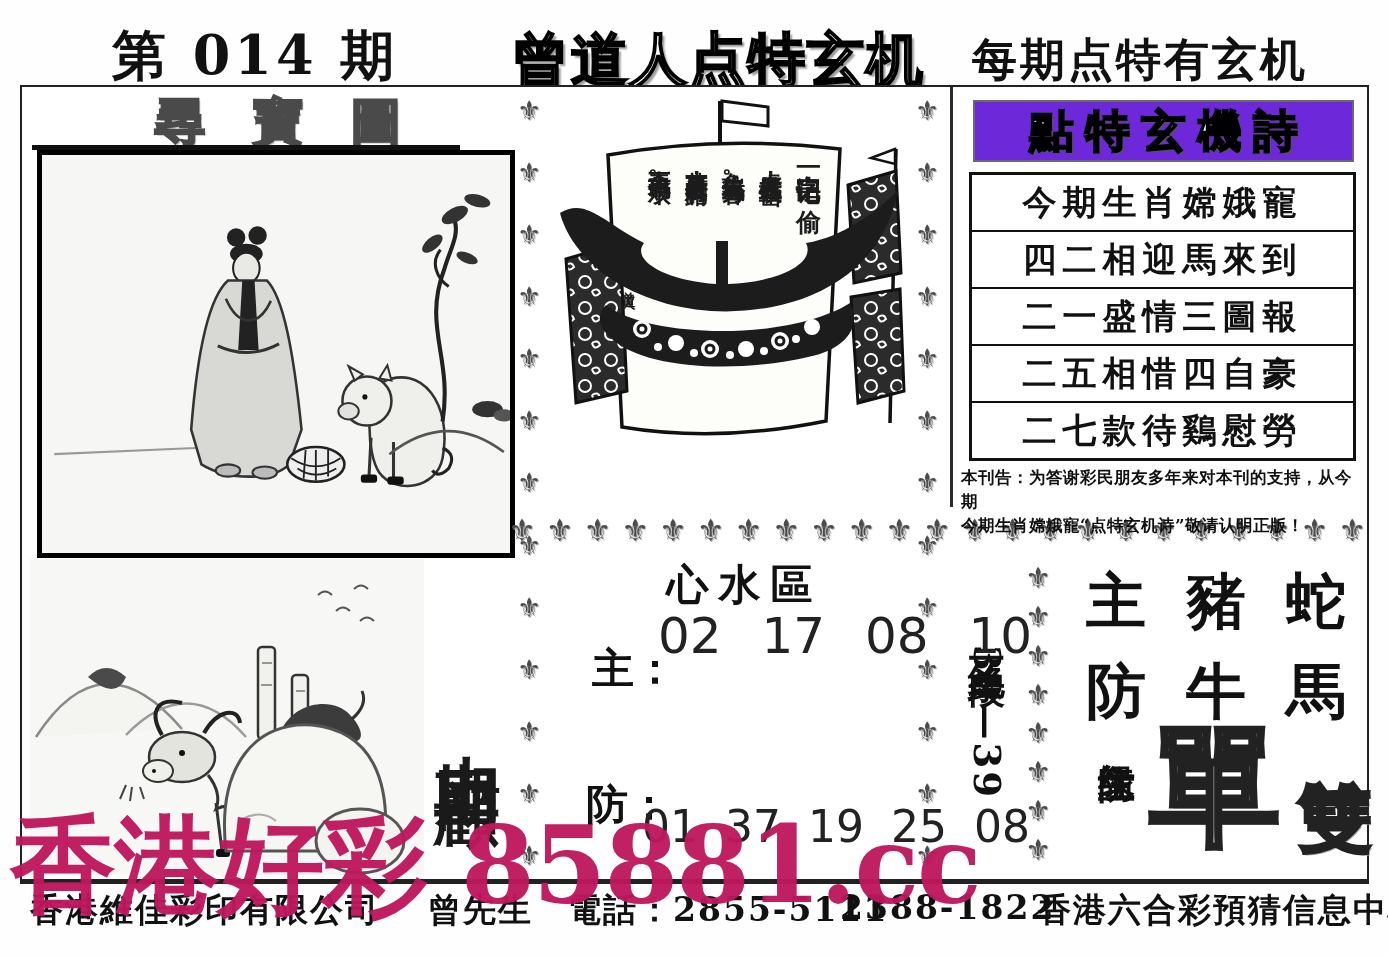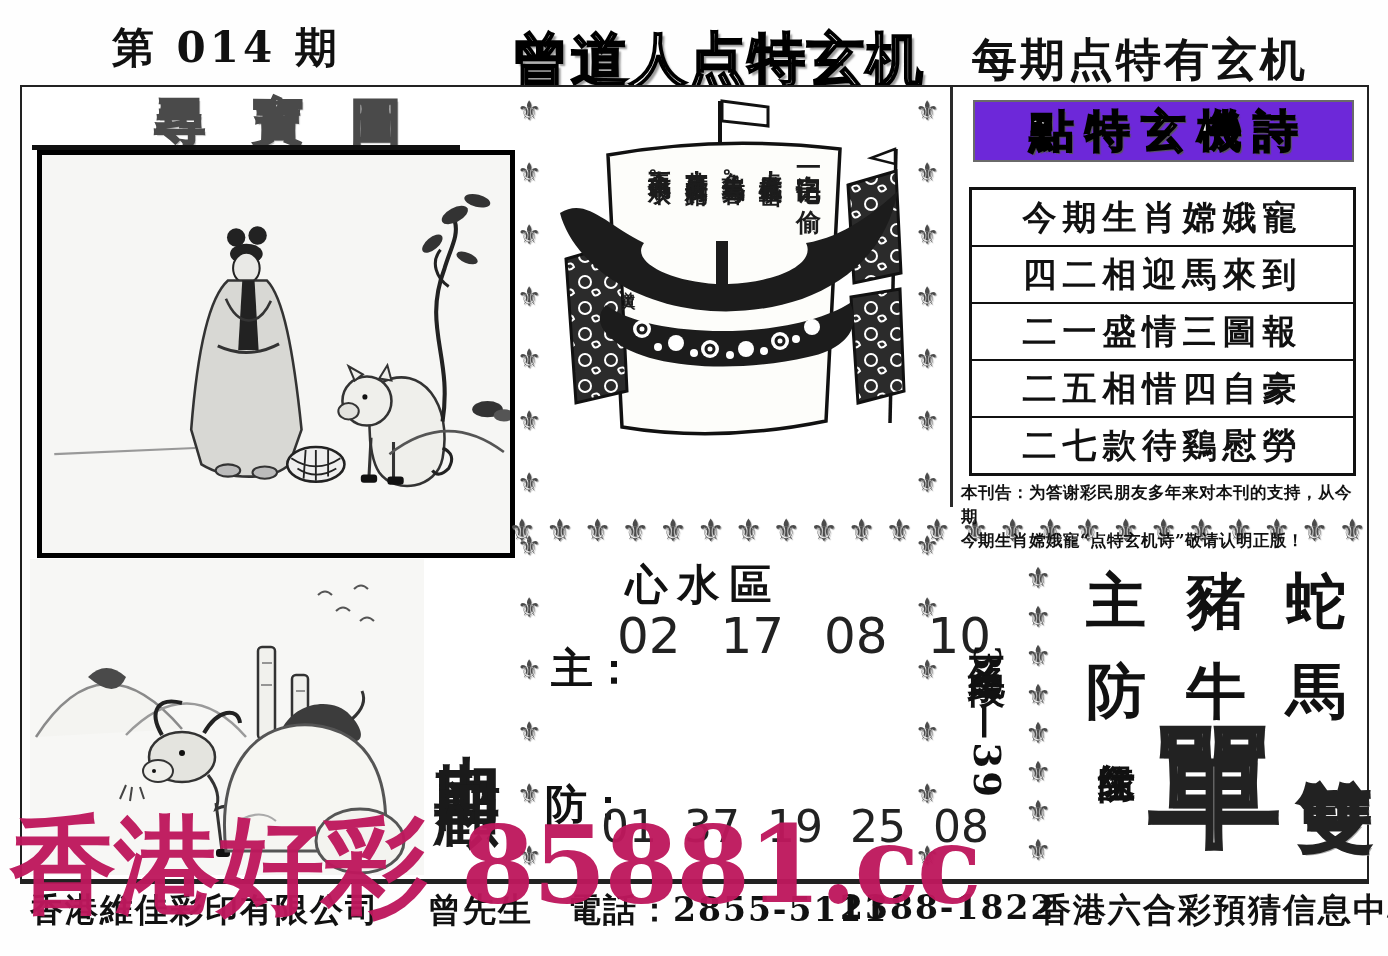--- a/index.html
+++ b/index.html
@@ -4,21 +4,21 @@
 <style>
   html,body{margin:0;padding:0;}
   body{
     width:1388px;height:956px;position:relative;overflow:hidden;
     background:#fefefe;color:#111;
     font-family:"DejaVu Serif","Liberation Serif",serif;
   }
   .abs{position:absolute;}
 
   
-  .issue{left:112px;top:20px;font-size:42px;font-weight:700;letter-spacing:4px;}
+  .issue{left:112px;top:20px;font-size:54px;font-weight:700;letter-spacing:4px;}
   .brand{
     left:512px;top:22px;font-size:57px;font-weight:800;letter-spacing:2px;
     color:#fff;-webkit-text-stroke:2px #000;text-shadow:3px 3px 2px #9a9a9a;
   }
   .slogan{left:972px;top:30px;font-size:45px;font-weight:900;letter-spacing:3px;}
 
   
   .board{
     left:20px;top:85px;width:1345px;height:792px;
     border:2px solid #222;border-bottom-width:5px;background:#fff;
@@ -63,30 +63,30 @@
   .boat-poem .sig{font-size:14px;font-weight:800;padding-top:128px;line-height:18px;}
 
   
   .m-panel{left:928px;top:0;width:415px;height:420px;border-left:3px solid #2a2a2a;}
   .m-title{
     margin:13px 14px 0 20px;height:58px;background:#6d28d9;border:2px solid #6a6a6a;
     display:flex;align-items:center;justify-content:center;
     font-size:44px;font-weight:900;letter-spacing:12px;text-indent:12px;
     color:#fff;-webkit-text-stroke:2px #000;text-shadow:2px 2px 1px #555;
   }
-  .m-box{margin:25px 12px 0 16px;border:3px solid #111;}
+  .m-box{margin:10px 12px 0 16px;border:3px solid #111;}
   .m-row{
     height:55px;display:flex;align-items:center;justify-content:center;
     font-size:34px;font-weight:800;letter-spacing:6px;border-bottom:2px solid #111;
   }
   .m-row:last-child{border-bottom:none;}
   .m-notice{margin:5px 6px 0 8px;font-size:16.5px;font-weight:700;line-height:1.45;letter-spacing:0.5px;}
 
   
-  .hot{left:503px;top:468px;width:357px;height:322px;}
+  .hot{left:544px;top:468px;width:357px;height:322px;}
   .hot-title{position:absolute;left:0;top:2px;width:100%;text-align:center;font-size:42px;font-weight:900;letter-spacing:10px;}
   .num{font-family:"DejaVu Sans","Liberation Sans",sans-serif;color:#222;white-space:nowrap;}
   .lbl{font-size:42px;font-weight:800;}
   .zhu-lbl{position:absolute;left:26px;top:86px;}
   .fang-lbl{position:absolute;left:20px;top:222px;}
   .zhu-r1{position:absolute;left:92px;top:52px;font-size:50px;word-spacing:24px;}
   .zhu-r2{position:absolute;left:92px;top:118px;font-size:50px;word-spacing:24px;}
   .fang-r1{position:absolute;left:76px;top:184px;font-size:44px;word-spacing:13px;}
   .fang-r2{position:absolute;left:76px;top:246px;font-size:44px;word-spacing:13px;}
 

